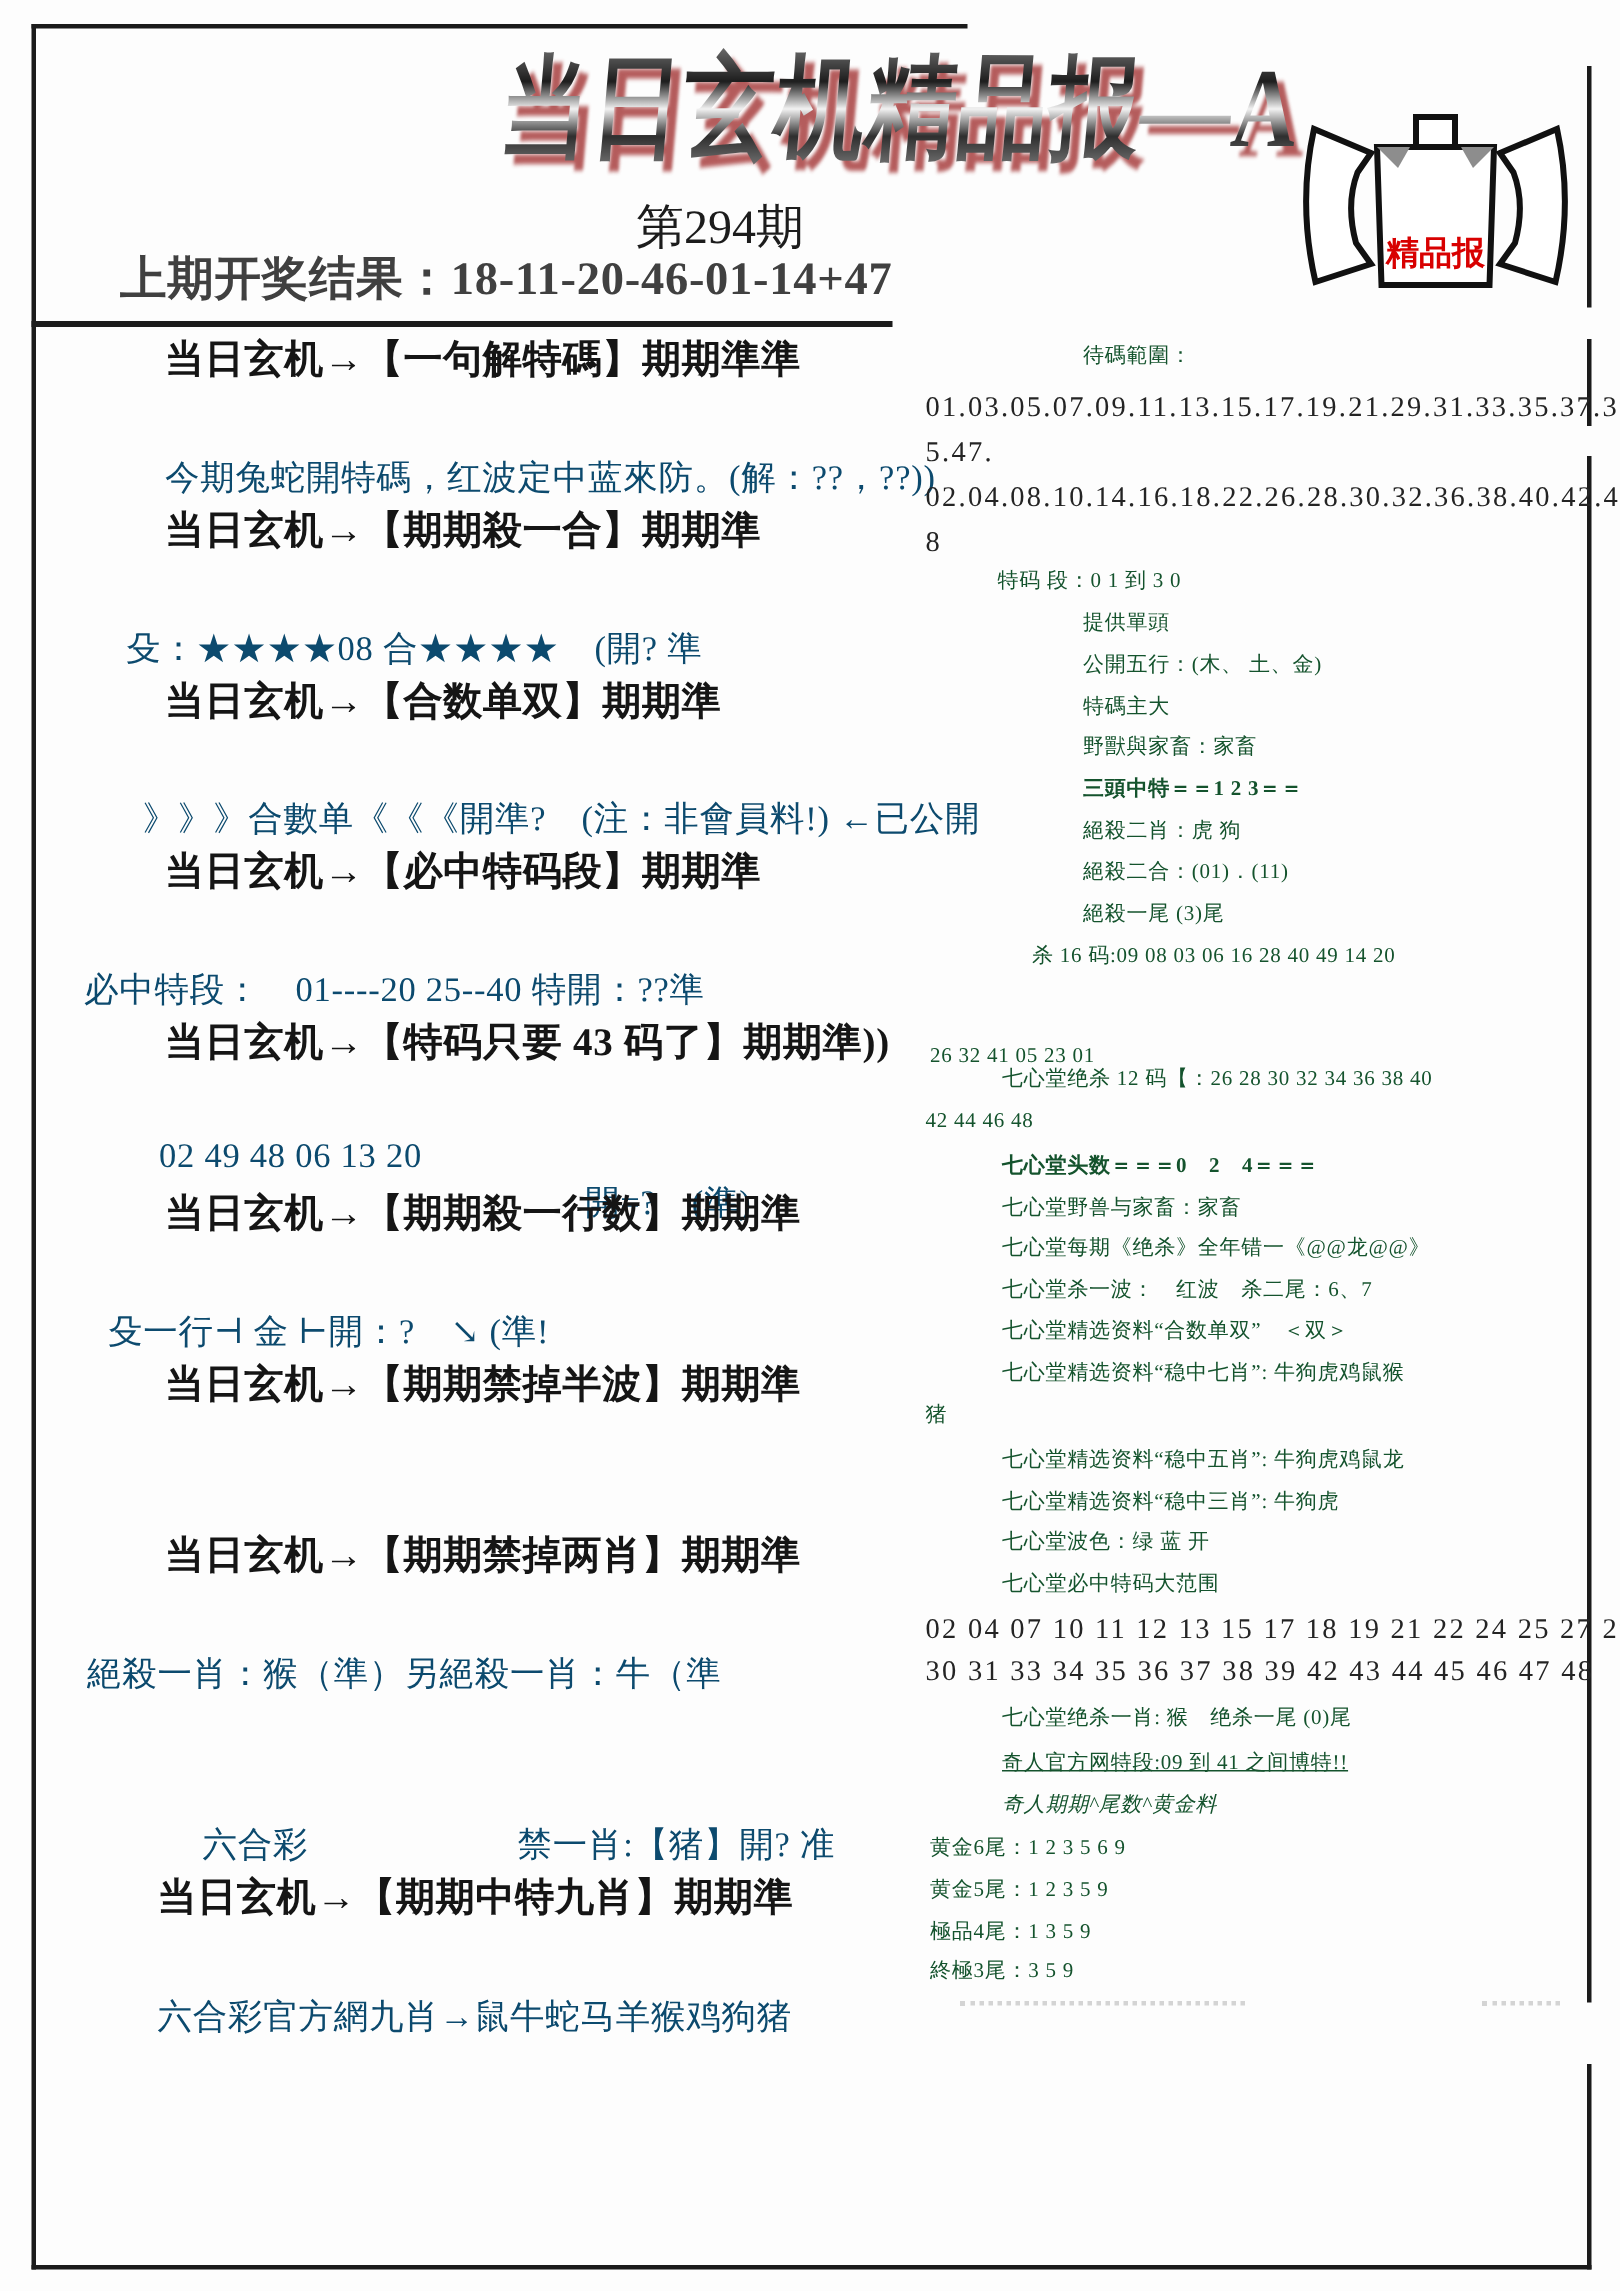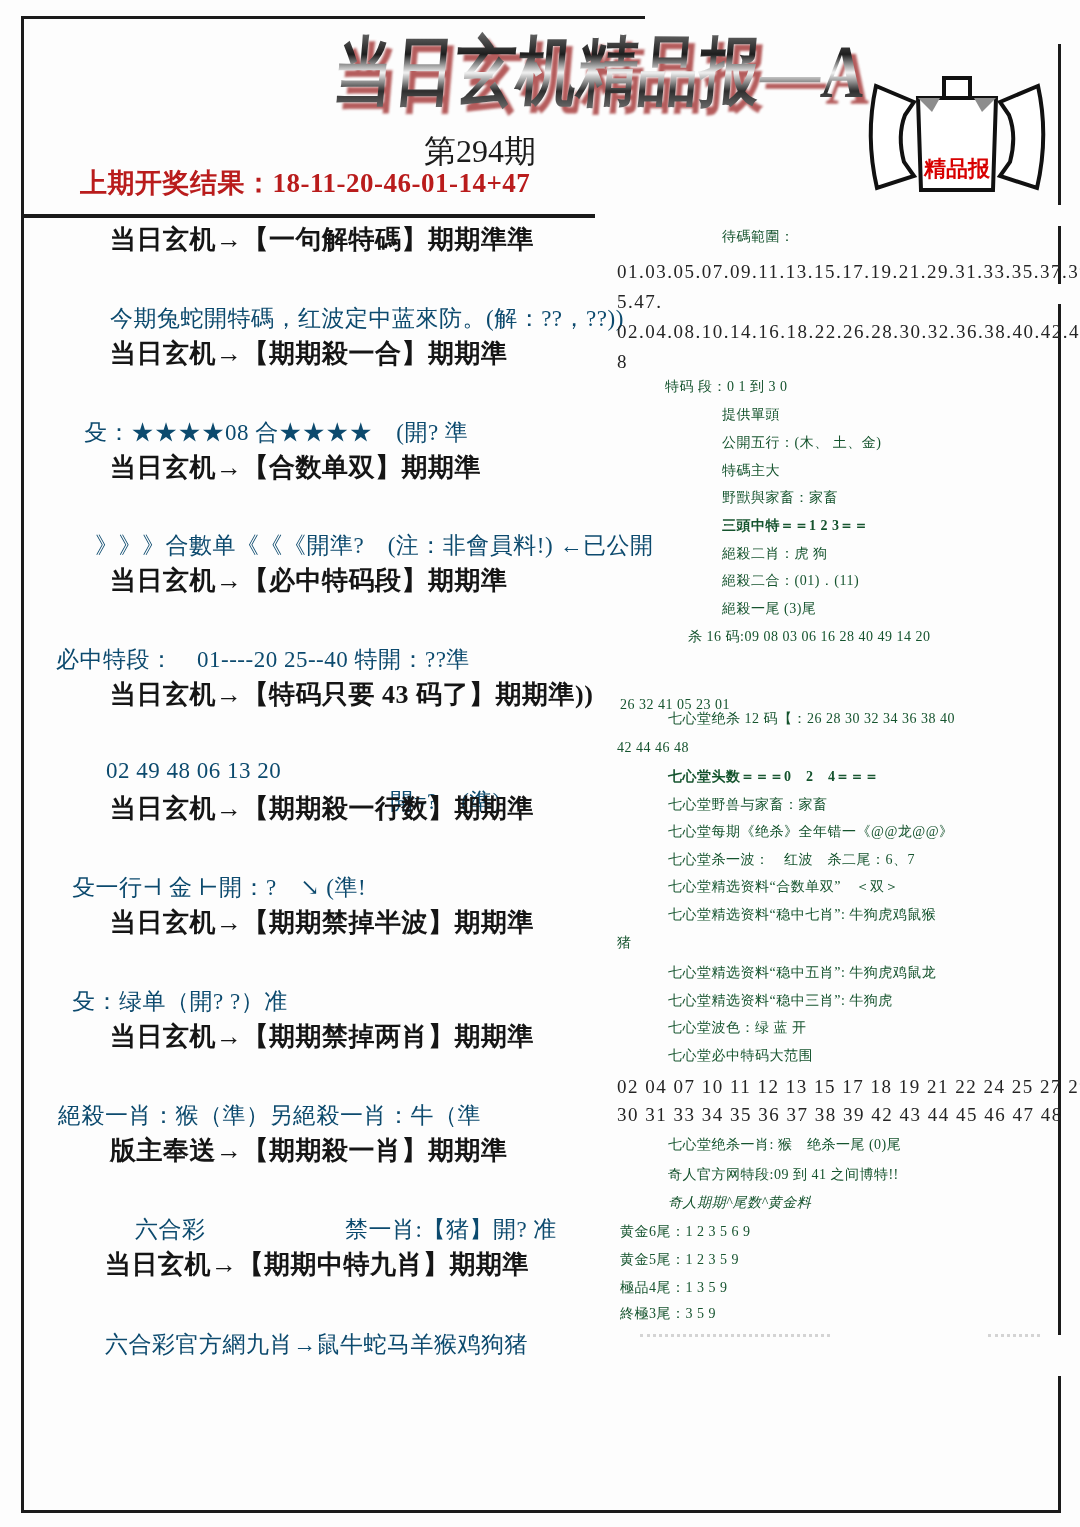--- a/index.html
+++ b/index.html
@@ -22,22 +22,22 @@
     position:absolute;left:0;top:0;font-size:60px;font-weight:bold;white-space:nowrap;
     letter-spacing:1px;transform:skewX(-5deg) scaleY(1.25);transform-origin:left top;
   }
   .title-shadow{color:#a33434;left:6px;top:7px;opacity:.8;filter:blur(1px);}
   .title-face{
     background:linear-gradient(180deg,#8a8a8a 0%,#1d1d1d 32%,#f2f2f2 50%,#2e2e2e 68%,#9b9b9b 100%);
     -webkit-background-clip:text;background-clip:text;color:transparent;
   }
   .issue{position:absolute;left:400px;top:130px;width:160px;text-align:center;
     font-size:32px;color:#1c1c1c;}
-  .prev{position:absolute;left:80px;top:165px;font-size:27px;font-weight:bold;
-    color:#b91c1c;white-space:nowrap;letter-spacing:.5px;}
+  .prev{position:absolute;left:80px;top:165px;font-size:31px;font-weight:bold;
+    color:#404040;white-space:nowrap;letter-spacing:.5px;}
   .logo{position:absolute;left:860px;top:66px;}
   
   .smudge{position:absolute;border-top:3px dotted #c4c4c4;opacity:.7;}
 </style>
 </head>
 <body>
 
 <div id="page">
 
   <div class="rule" style="left:21px;top:16px;width:624px;height:3px;"></div>
@@ -80,25 +80,23 @@
   <div class="ln hint" style="left:56px;top:644px;">必中特段：　01----20 25--40 特開：??準</div>
   <div class="ln main" style="left:110px;top:677px;">当日玄机→【特码只要 43 码了】期期準))</div>
 
   <div class="ln hint" style="left:106px;top:758px;">02 49 48 06 13 20</div>
   <div class="ln hint" style="left:390px;top:758px;margin-top:28px;">開=?　(準)</div>
   <div class="ln main" style="left:110px;top:791px;">当日玄机→【期期殺一行数】期期準</div>
 
   <div class="ln hint" style="left:72px;top:872px;">殳一行⊣ 金 ⊢開：?　↘ (準!</div>
   <div class="ln main" style="left:110px;top:905px;">当日玄机→【期期禁掉半波】期期準</div>
 
-  <div class="ln hint" style="left:72px;top:986px;">殳：绿单（開? ?）准</div>
   <div class="ln main" style="left:110px;top:1019px;">当日玄机→【期期禁掉两肖】期期準</div>
 
   <div class="ln hint" style="left:58px;top:1100px;">絕殺一肖：猴（準）另絕殺一肖：牛（準</div>
-  <div class="ln main" style="left:110px;top:1133px;">版主奉送→【期期殺一肖】期期準</div>
 
   <div class="ln hint" style="left:135px;top:1214px;">六合彩</div>
   <div class="ln hint" style="left:345px;top:1214px;">禁一肖:【猪】開? 准</div>
   <div class="ln main" style="left:105px;top:1247px;">当日玄机→【期期中特九肖】期期準</div>
 
   <div class="ln hint" style="left:105px;top:1329px;">六合彩官方網九肖→鼠牛蛇马羊猴鸡狗猪</div>
 
   <div class="ln r" style="left:722px;top:228px;">待碼範圍：</div>
   <div class="ln rnum" style="left:617px;top:261px;">01.03.05.07.09.11.13.15.17.19.21.29.31.33.35.37.39.4</div>
   <div class="ln rnum" style="left:617px;top:291px;">5.47.</div>
@@ -124,21 +122,21 @@
   <div class="ln r" style="left:668px;top:878px;">七心堂精选资料“合数单双”　＜双＞</div>
   <div class="ln r" style="left:668px;top:906px;">七心堂精选资料“稳中七肖”: 牛狗虎鸡鼠猴</div>
   <div class="ln r" style="left:617px;top:934px;">猪</div>
   <div class="ln r" style="left:668px;top:964px;">七心堂精选资料“稳中五肖”: 牛狗虎鸡鼠龙</div>
   <div class="ln r" style="left:668px;top:992px;">七心堂精选资料“稳中三肖”: 牛狗虎</div>
   <div class="ln r" style="left:668px;top:1019px;">七心堂波色：绿 蓝 开</div>
   <div class="ln r" style="left:668px;top:1047px;">七心堂必中特码大范围</div>
   <div class="ln rnum" style="left:617px;top:1076px;">02 04 07 10 11 12 13 15 17 18 19 21 22 24 25 27 29</div>
   <div class="ln rnum" style="left:617px;top:1104px;">30 31 33 34 35 36 37 38 39 42 43 44 45 46 47 48</div>
   <div class="ln r" style="left:668px;top:1136px;">七心堂绝杀一肖: 猴　绝杀一尾 (0)尾</div>
-  <div class="ln r" style="left:668px;top:1166px;">奇人官方网特段:09 到 41 之间博特!!</div>
+  <div class="ln r" style="left:668px;top:1166px;text-decoration:underline;">奇人官方网特段:09 到 41 之间博特!!</div>
   <div class="ln r" style="left:668px;top:1194px;font-style:italic;">奇人期期^尾数^黄金料</div>
   <div class="ln r" style="left:620px;top:1223px;">黄金6尾：1 2 3 5 6 9</div>
   <div class="ln r" style="left:620px;top:1251px;text-align:right;">黄金5尾：1 2 3 5 9</div>
   <div class="ln r" style="left:620px;top:1279px;">極品4尾：1 3 5 9</div>
   <div class="ln r" style="left:620px;top:1305px;">終極3尾：3 5 9</div>
 
   <div class="smudge" style="left:640px;top:1334px;width:190px;"></div>
   <div class="smudge" style="left:988px;top:1334px;width:52px;"></div>
 
 </div>

